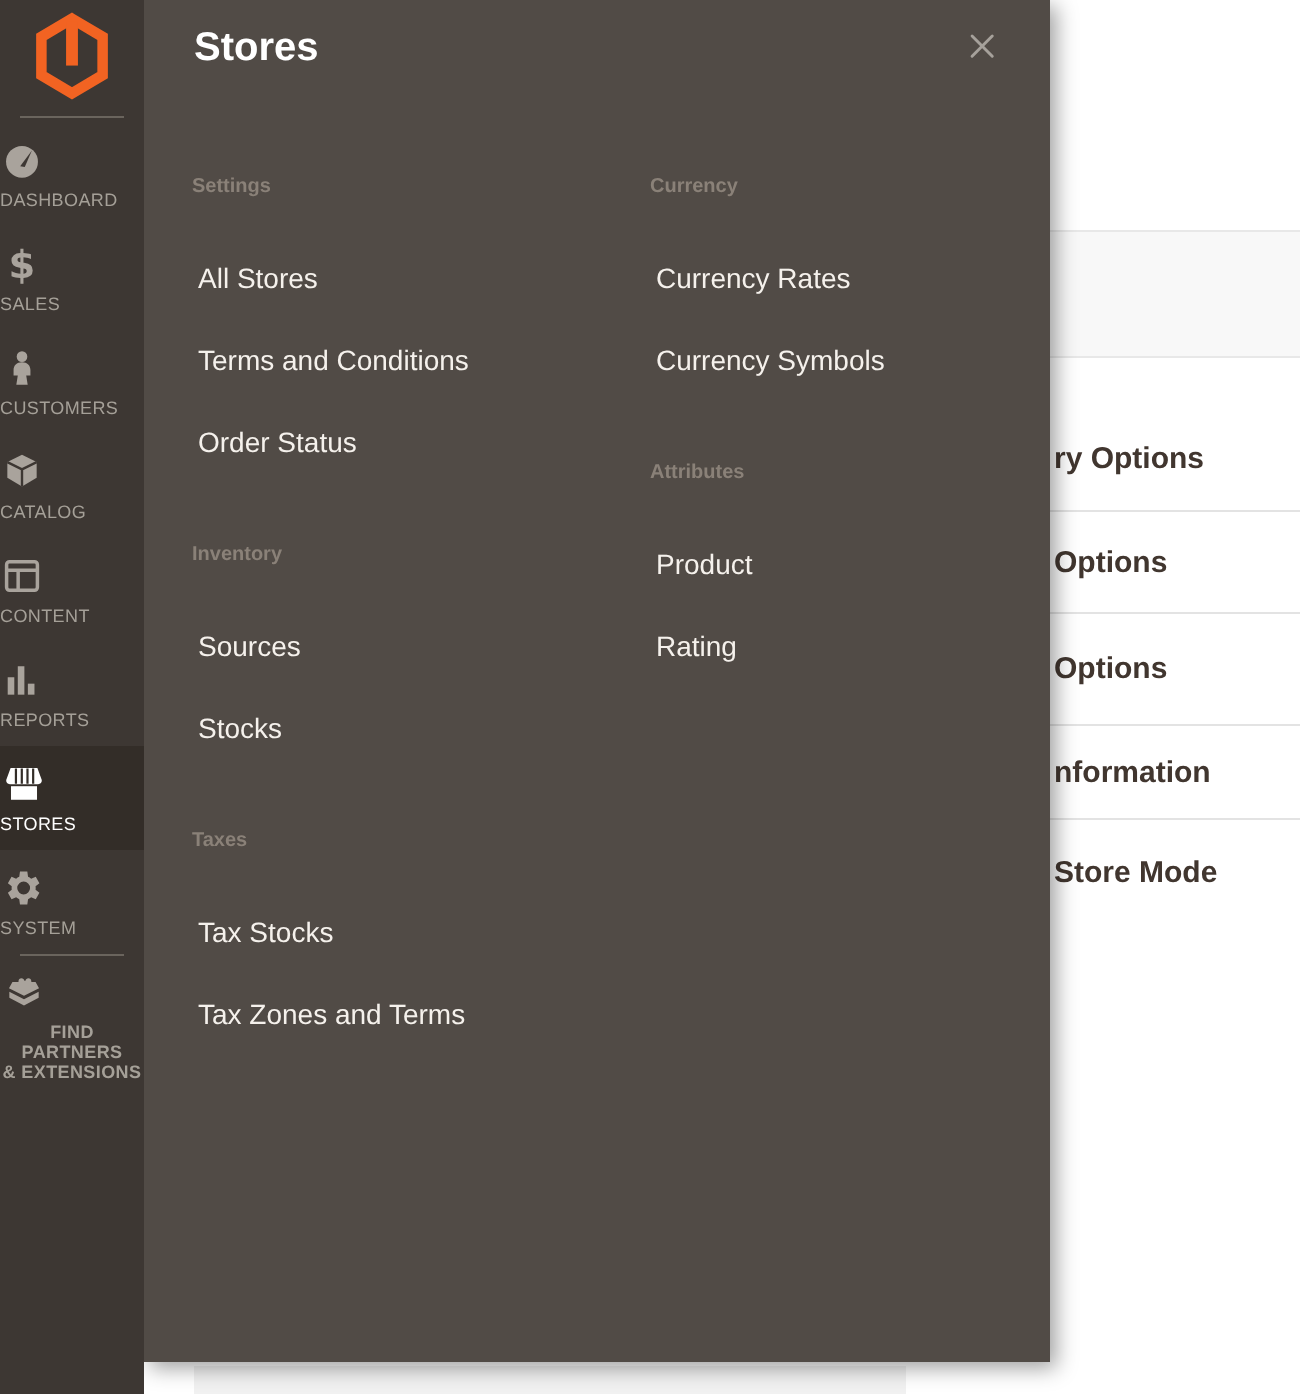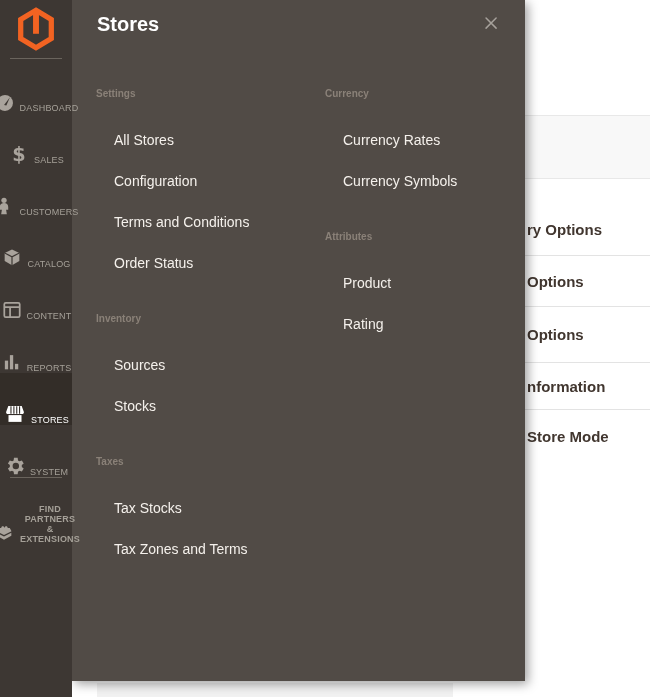--- a/index.html
+++ b/index.html
@@ -27,30 +27,30 @@
   .flyout{position:absolute;left:72px;top:0;width:453px;height:681px;background:var(--flyout-bg);
     box-shadow:3px 3px 10px rgba(0,0,0,.38);z-index:10;}
   .flyout-title{position:absolute;left:25px;top:13px;font-size:20px;font-weight:700;color:#fff;}
   .flyout-close{position:absolute;right:22px;top:13px;width:22px;height:22px;color:#a6a19b;
     background:none;border:none;padding:0;cursor:pointer;line-height:0;}
   .menu-col{position:absolute;top:86px;}
   .menu-col.c0{left:24px;width:216px;}
   .menu-col.c1{left:253px;width:190px;}
   .menu-section + .menu-section{margin-top:39px;}
   .menu-section-title{margin:0 0 30px;font-size:10px;line-height:15px;font-weight:700;color:var(--section-title);}
-  .menu-list{list-style:none;margin:18px;padding:0;}
+  .menu-list{list-style:none;margin:3px;padding:0;}
   .menu-list li{margin:0 0 23px;}
   .menu-link{font-size:14px;line-height:14px;color:var(--menu-link);cursor:pointer;text-decoration:none;display:inline-block;}
 
   
   .sidebar{position:absolute;left:0;top:0;width:72px;height:697px;background:var(--sidebar-bg);z-index:20;}
   .logo-wrap{height:58px;display:flex;align-items:center;justify-content:center;padding-top:3px;box-sizing:border-box;cursor:pointer;}
   .side-divider{width:52px;height:1px;background:var(--divider);margin:0 auto;}
   .side-nav{margin-top:2px;}
-  .side-item{height:52px;display:flex;flex-direction:row;align-items:flex-end;justify-content:center;gap:4px;
+  .side-item{height:52px;display:flex;flex-direction:column;align-items:flex-start;justify-content:center;gap:4px;
     color:#a9a39c;cursor:pointer;}
   .side-item .icn{height:22px;display:flex;align-items:center;justify-content:center;line-height:0;}
   .side-label{font-size:9px;letter-spacing:.2px;color:var(--side-label);text-align:center;line-height:10px;white-space:pre-line;}
   .side-item.active{background:var(--active-bg);}
   .side-item.active,.side-item.active .side-label{color:#fff;}
   .side-item.partners{height:62px;margin-top:4px;font-weight:bold;}
 </style>
 </head>
 <body>
 
@@ -73,21 +73,20 @@
     <button class="flyout-close">
       <span class="icn" id="close-icon-slot"><svg width="22" height="22" viewBox="0 0 24 24" xmlns="http://www.w3.org/2000/svg">
             <path d="M5.5 5.5l11 11M16.5 5.5l-11 11" stroke="currentColor" stroke-width="1.6" stroke-linecap="round"></path>
           </svg></span>
     </button>
     <div class="menu-col c0" id="menu-col-0">
         <div class="menu-section">
           <h3 class="menu-section-title">Settings</h3>
           <ul class="menu-list">
             <li><span class="menu-link">All Stores</span></li>
-            <li><span class="menu-link">Configuration</span></li>
             <li><span class="menu-link">Terms and Conditions</span></li>
             <li><span class="menu-link">Order Status</span></li>
           </ul>
         </div>
         <div class="menu-section">
           <h3 class="menu-section-title">Inventory</h3>
           <ul class="menu-list">
             <li><span class="menu-link">Sources</span></li>
             <li><span class="menu-link">Stocks</span></li>
           </ul>

